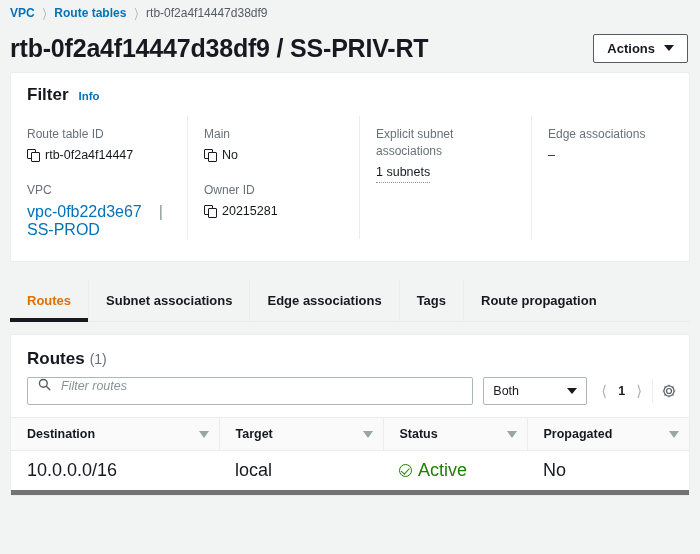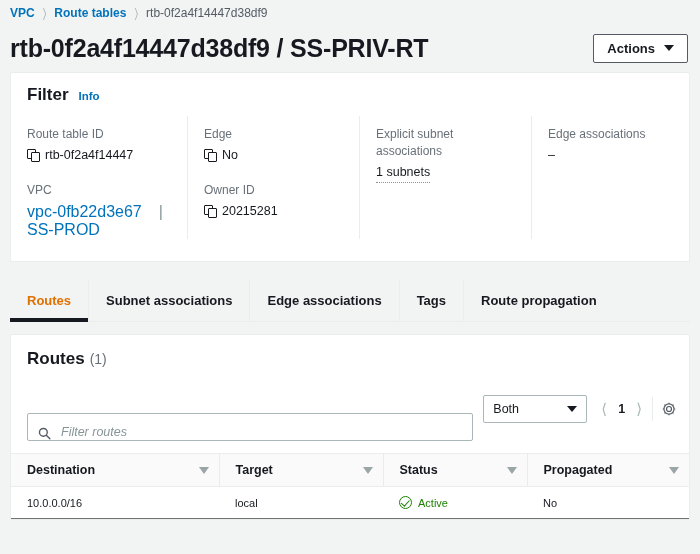--- a/index.html
+++ b/index.html
@@ -138,23 +138,22 @@
     padding: 6px 16px; cursor: pointer; white-space: nowrap;
   }
 
   
   .toolbar {
     display: flex; align-items: center; gap: 10px;
     padding: 0 12px 12px 16px;
   }
   .search-box {
     flex: 1; height: 28px; border: 1px solid #aab7b8; border-radius: 2px;
-    background: #fff; display: flex; align-items: flex-end; gap: 8px;
+    background: #fff; display: flex; align-items: flex-start; gap: 8px;
     padding: 0 10px;
-    margin-top: 36px;
   }
   .search-input {
     border: none; outline: none; flex: 1; font-size: 12.5px;
     font-family: "Liberation Sans", sans-serif; color: #16191f;
     font-style: italic; background: transparent;
   }
   .search-input::placeholder { color: #879596; font-style: italic; }
   .select-box {
     width: 104px; height: 28px; border: 1px solid #aab7b8; border-radius: 2px;
     background: #fff; display: flex; align-items: center; justify-content: space-between;
@@ -173,22 +172,22 @@
     padding: 9px 10px 9px 16px; white-space: nowrap;
   }
   .routes-table th + th { border-left: 1px solid #eaeded; }
   .th-inner { display: flex; align-items: center; justify-content: space-between; gap: 8px; }
   .sort-tri {
     width: 0; height: 0; border-left: 5px solid transparent;
     border-right: 5px solid transparent; border-top: 7px solid #879596;
     opacity: .85; cursor: pointer; flex: 0 0 auto;
   }
   .routes-table td {
-    font-size: 11px; color: #16191f; padding: 9px 10px 9px 16px;
-    border-bottom: 1px solid #737373; background: #fff; white-space: nowrap;
+    font-size: 18px; color: #16191f; padding: 9px 10px 9px 16px;
+    border-bottom: 5px solid #737373; background: #fff; white-space: nowrap;
   }
   .col-dest { width: 208px; }
   .col-targ { width: 164px; }
   .col-stat { width: 144px; }
   .status-cell { display: flex; align-items: center; gap: 6px; color: #1d8102; }
   .check-circle {
     width: 13px; height: 13px; border-radius: 50%; border: 1.6px solid #1d8102;
     position: relative; flex: 0 0 auto;
   }
   .check-circle::after {
@@ -238,21 +237,21 @@
           <div class="vpc-line1">
             <a class="link-blue">vpc-0fb22d3e67</a>
             <span class="pipe">|</span>
           </div>
           <a class="link-blue">SS-PROD</a>
         </div>
       </div>
 
       <div class="det-col c2">
         <div class="det-field">
-          <div class="det-label">Edge</div>
+          <div class="det-label">Main</div>
           <div class="det-value">
             <span class="copy-icon"></span>
             <span>No</span>
           </div>
         </div>
         <div class="det-field">
           <div class="det-label">Owner ID</div>
           <div class="det-value">
             <span class="copy-icon"></span>
             <span>20215281</span>

